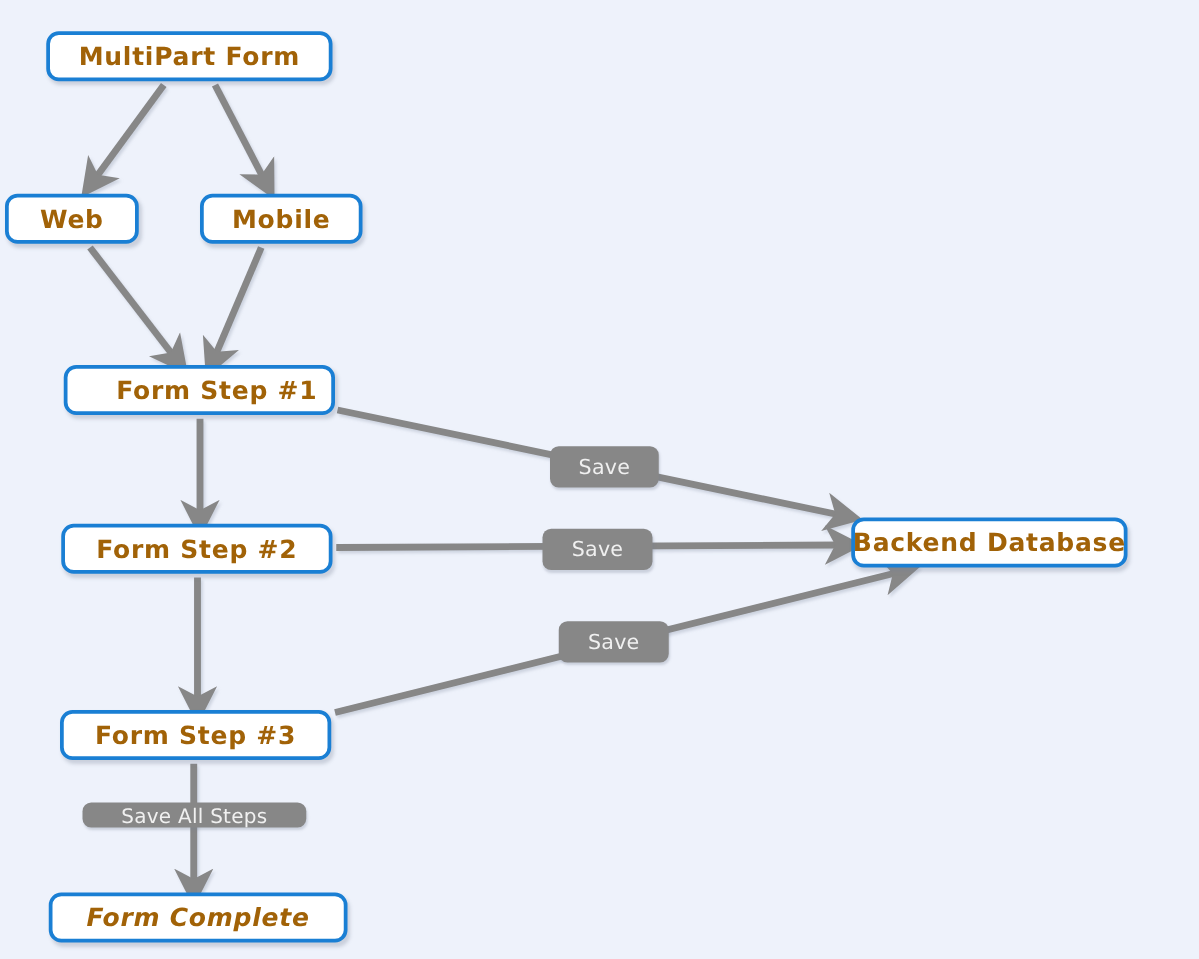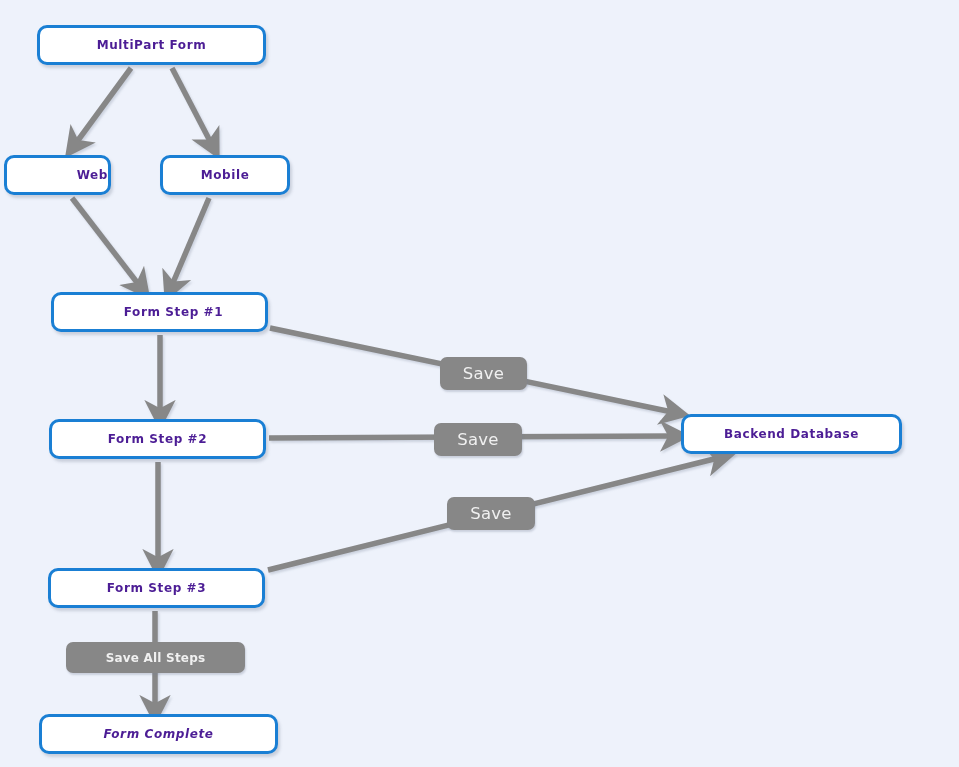--- a/index.html
+++ b/index.html
@@ -32,24 +32,24 @@
     background: #ffffff;
     border: 3px solid #1a7fd4;
     border-radius: 10px;
     display: flex;
     align-items: center;
     justify-content: center;
     box-shadow: 2px 3px 3px rgba(120,130,150,0.30);
     z-index: 3;
   }
   .node-label {
-    color: #4c1d95;
+    color: #a16207;
     font-family: "DejaVu Sans", sans-serif;
     font-weight: bold;
-    font-size: 12px;
+    font-size: 20px;
     letter-spacing: 0.6px;
     white-space: nowrap;
     line-height: 1;
   }
   .edge-label {
     position: absolute;
     box-sizing: border-box;
     background: #878787;
     border-radius: 7px;
     color: #f0f0f0;
@@ -100,21 +100,21 @@
       <line x1="269" y1="438" x2="672" y2="436" marker-end="url(#arrowhead)"></line>
 
       <line x1="268" y1="570" x2="718" y2="458" marker-end="url(#arrowhead)"></line>
     </g>
   </svg>
 
   <div class="node" style="left:37px; top:25px; width:229px; height:40px;">
     <span class="node-label">MultiPart Form</span>
   </div>
 
-  <div class="node" style="left:4px; top:155px; width:107px; height:40px;justify-content:flex-end;">
+  <div class="node" style="left:4px; top:155px; width:107px; height:40px;">
     <span class="node-label">Web</span>
   </div>
 
   <div class="node" style="left:160px; top:155px; width:130px; height:40px;">
     <span class="node-label">Mobile</span>
   </div>
 
   <div class="node" style="left:51px; top:292px; width:217px; height:40px;padding-left:28px;">
     <span class="node-label">Form Step #1</span>
   </div>
@@ -134,15 +134,15 @@
   <div class="node" style="left:681px; top:414px; width:221px; height:40px;">
     <span class="node-label">Backend Database</span>
   </div>
 
   <div class="edge-label" style="left:440px; top:357px; width:87px; height:33px;">Save</div>
 
   <div class="edge-label" style="left:434px; top:423px; width:88px; height:33px;">Save</div>
 
   <div class="edge-label" style="left:447px; top:497px; width:88px; height:33px;">Save</div>
 
-  <div class="edge-label" style="left:66px; top:642px; width:179px; height:31px; font-size:12px;font-weight:bold;">Save All Steps</div>
+  <div class="edge-label" style="left:66px; top:642px; width:179px; height:20px; font-size:16px;">Save All Steps</div>
 
 </div>
 
 </body></html>

